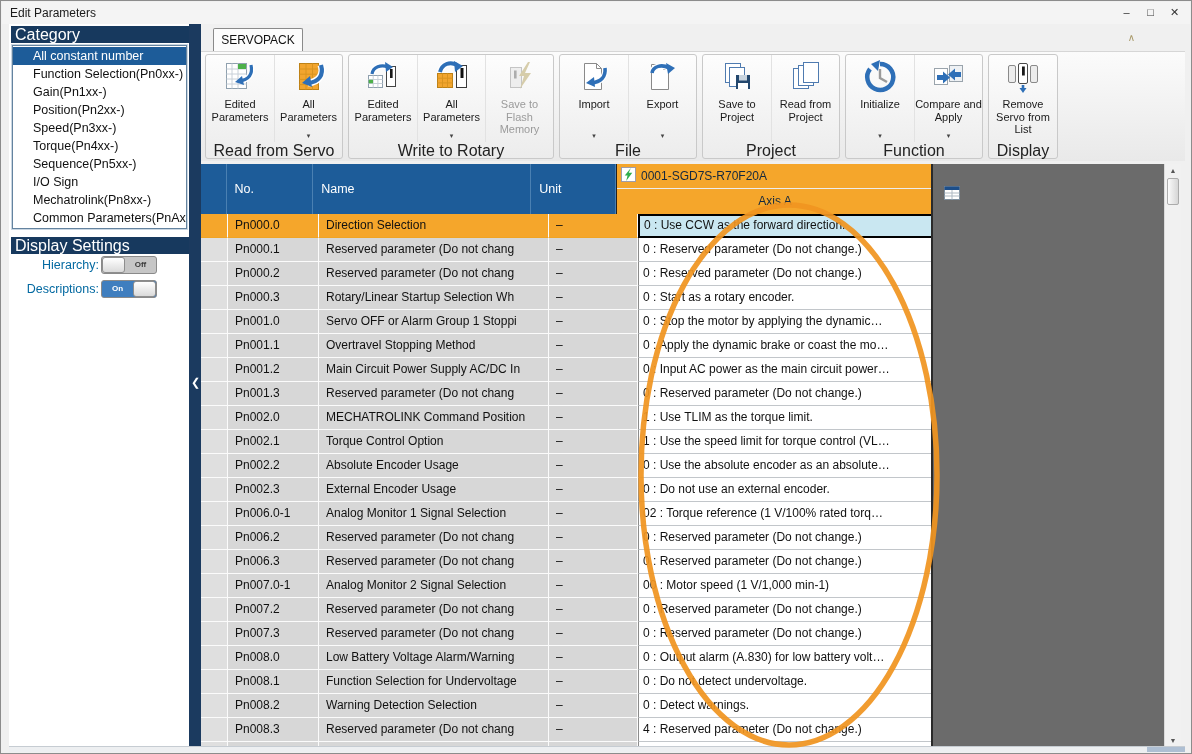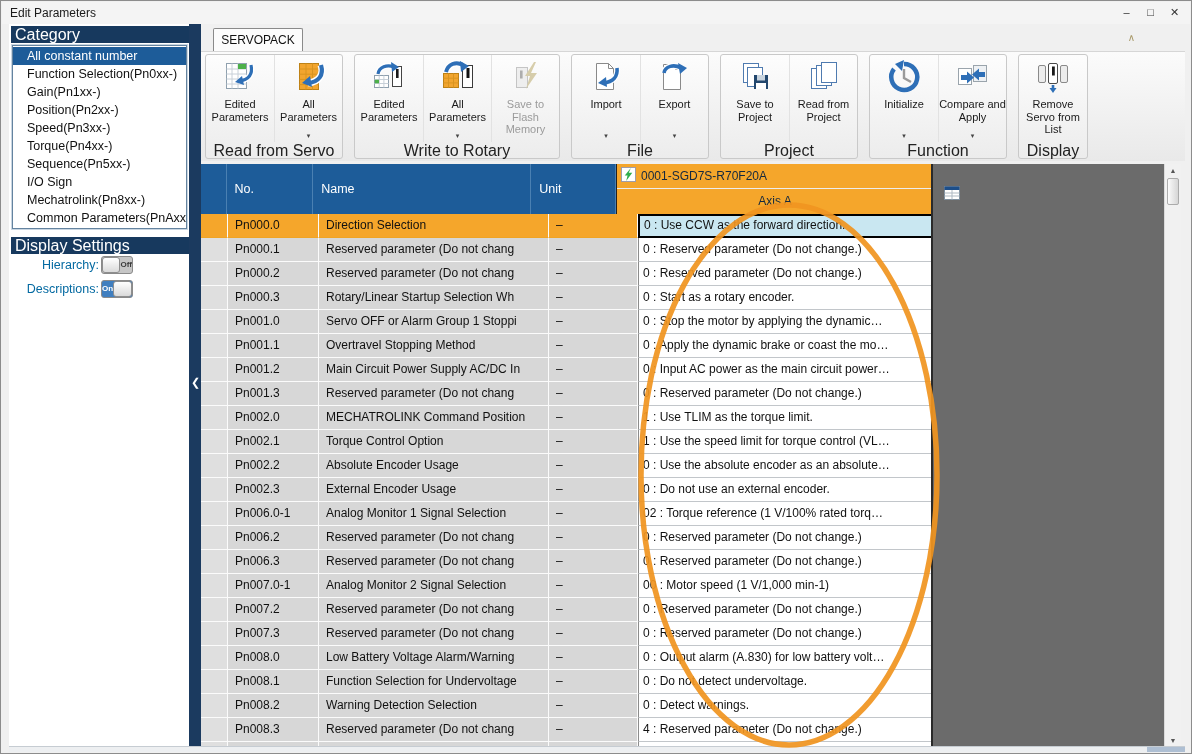--- a/index.html
+++ b/index.html
@@ -14,44 +14,44 @@
   .win-btn { width:15px; height:16px; text-align:center; font-size:11px; color:#333; line-height:16px; }
 
   
   .sidebar-bg { position:absolute; left:8px; top:23px; width:180px; height:722px; background:#FFFFFF; }
   .panel-header { position:absolute; left:10px; width:188px; height:17px; background:#17395E; color:#fff;
                   font-size:16px; line-height:17px; padding-left:4px; }
   #cat-header { top:25px; }
   #ds-header  { top:236px; }
   .listbox { position:absolute; left:11px; top:44px; width:175px; height:184px; background:#fff;
              border:1px solid #64839F; outline:1px solid #C9D6E2; padding-top:1px; overflow:hidden; }
-  .cat-item { height:18px; line-height:18px; font-size:12.5px; color:#111; padding-left:14px; white-space:nowrap; }
+  .cat-item { height:18px; line-height:18px; font-size:12.5px; color:#111; padding-left:20px; white-space:nowrap; }
   .cat-item.selected { background:#1D5C99; color:#fff; }
   .ds-label { position:absolute; left:10px; width:88px; font-size:12.5px; color:#0369a1; text-align:right; }
-  .toggle { position:absolute; left:100px; width:32px; height:18px; border:1px solid #8A8A8A; border-radius:3px;
+  .toggle { position:absolute; left:100px; width:56px; height:18px; border:1px solid #8A8A8A; border-radius:3px;
             display:flex; overflow:hidden; }
   .toggle .knob { width:23px; height:100%; background:linear-gradient(#ffffff,#dadada); border:1px solid #8E8E8E;
                   border-radius:3px; }
   .toggle .state { flex:1; font-size:8px; font-weight:bold; text-align:center; line-height:16px; }
   .toggle.off { background:#C6C6C6; } .toggle.off .state { color:#3a3a3a; }
   .toggle.on  { background:#3F7EBF; } .toggle.on  .state { color:#fff; }
 
   .navy-strip { position:absolute; left:188px; top:23px; width:12px; height:722px; background:#1B3A5F; }
   .strip-chevron { position:absolute; left:189px; top:375px; width:11px; color:#fff; font-size:11px; text-align:center; }
 
   
   .tabrow { position:absolute; left:200px; top:23px; width:984px; height:27px; background:#F0F0F0; }
   .tab { position:absolute; left:12px; top:4px; width:90px; height:23px; background:#FCFCFC;
          border:1px solid #8A8A8A; border-bottom:none; border-radius:2px 2px 0 0;
          text-align:center; font-size:12px; line-height:22px; color:#111; }
   .ribbon-collapse { position:absolute; right:50px; top:8px; font-size:10px; color:#A89868; }
   .ribbon { position:absolute; left:200px; top:50px; width:984px; height:110px;
             background:linear-gradient(#FBFBFB,#E9E9E9); border-top:1px solid #D6D6D6;
             display:flex; align-items:stretch; padding:2px 0 2px 4px; }
-  .rgroup { border:1px solid #C9C9C9; border-radius:3px; margin-right:11px;
+  .rgroup { border:1px solid #C9C9C9; border-radius:3px; margin-right:5px;
             display:flex; flex-direction:column; background:linear-gradient(#FDFDFD,#ECECEC); }
   .rbuttons { display:flex; flex:1; }
   .rbtn { width:68px; display:flex; flex-direction:column; align-items:center; padding-top:5px; }
   .rbtn + .rbtn { border-left:1px solid #E2E2E2; }
   .ricon { height:37px; } .ricon svg { width:34px; height:34px; }
   .rlabel { font-size:11px; line-height:12.5px; text-align:center; color:#1a1a1a; margin-top:1px; }
   .rarrow { margin-top:auto; font-size:7px; color:#444; padding-bottom:2px; }
   .rbtn.disabled .rlabel { color:#9B9B9B; }
   .rbtn.disabled .ricon { opacity:.55; }
   .rcaption { height:16px; font-size:16px; text-align:center; color:#222; }

